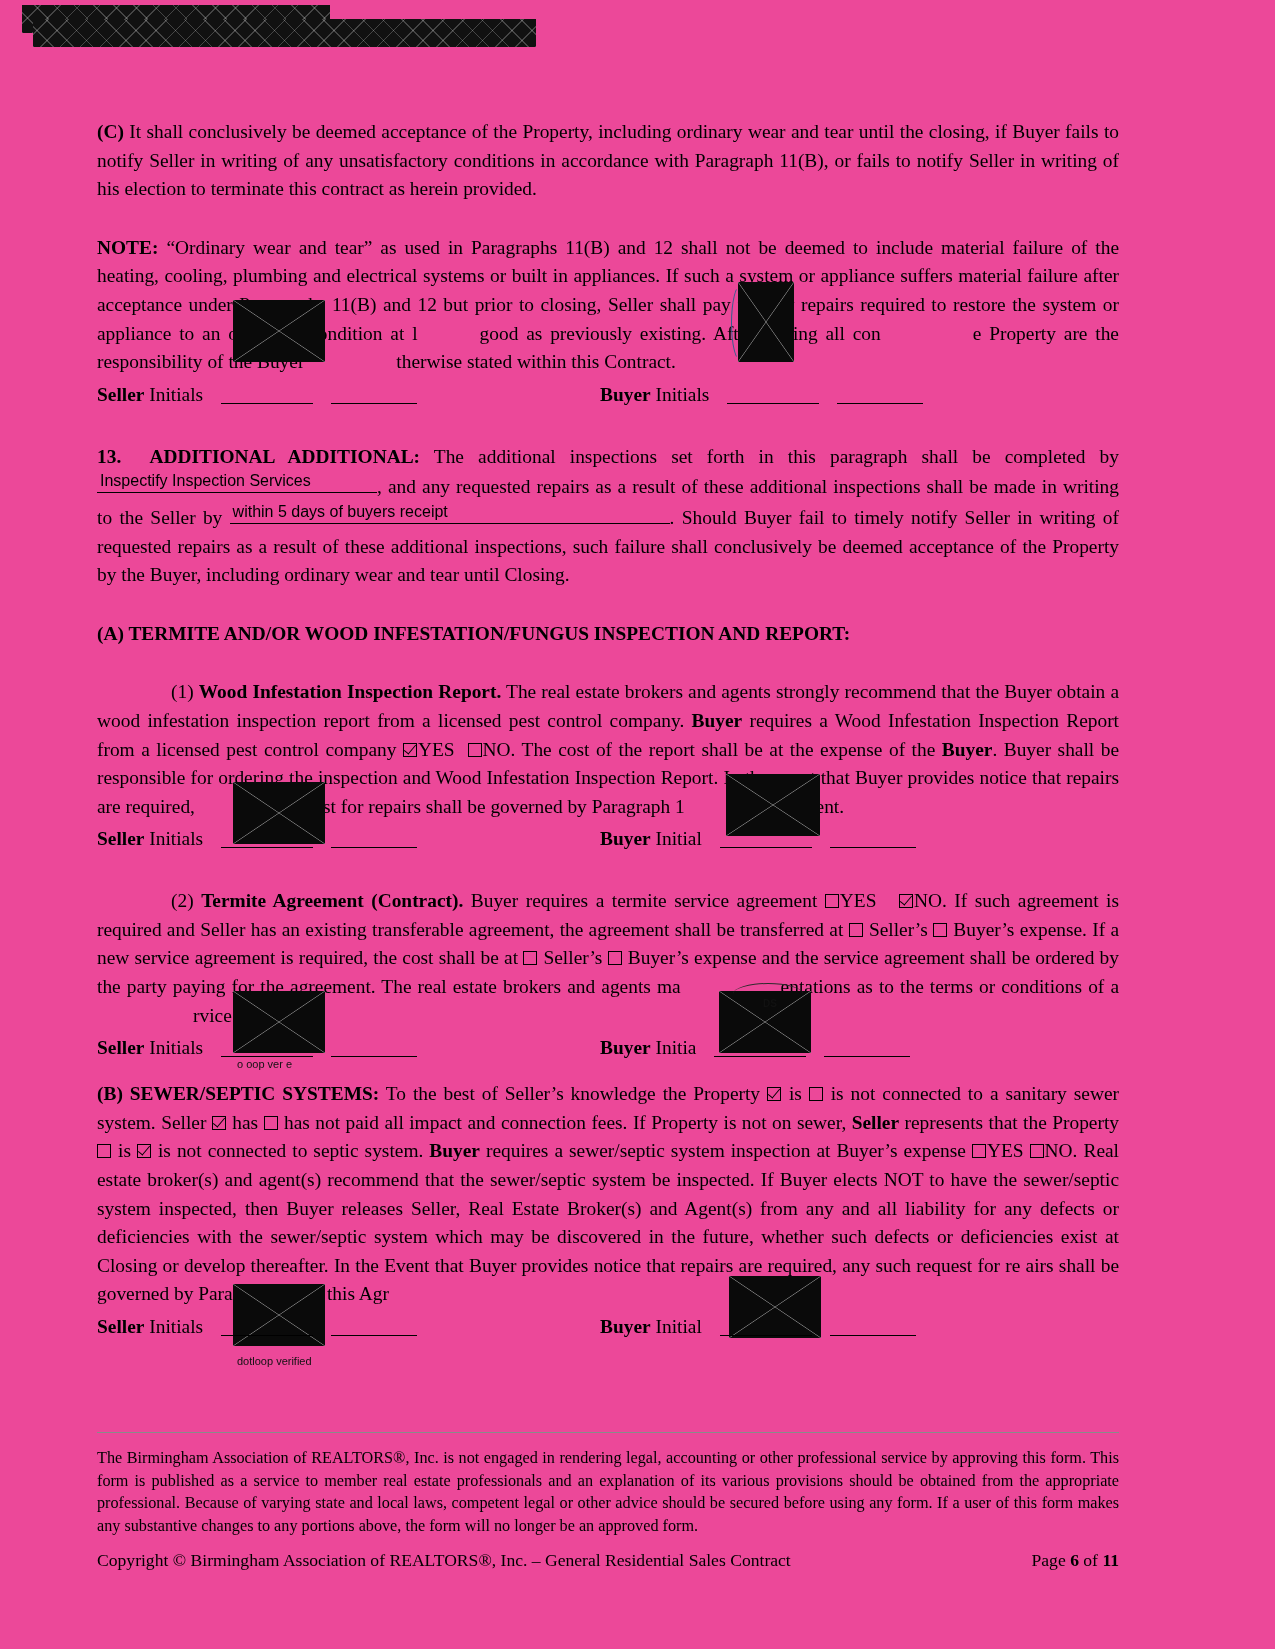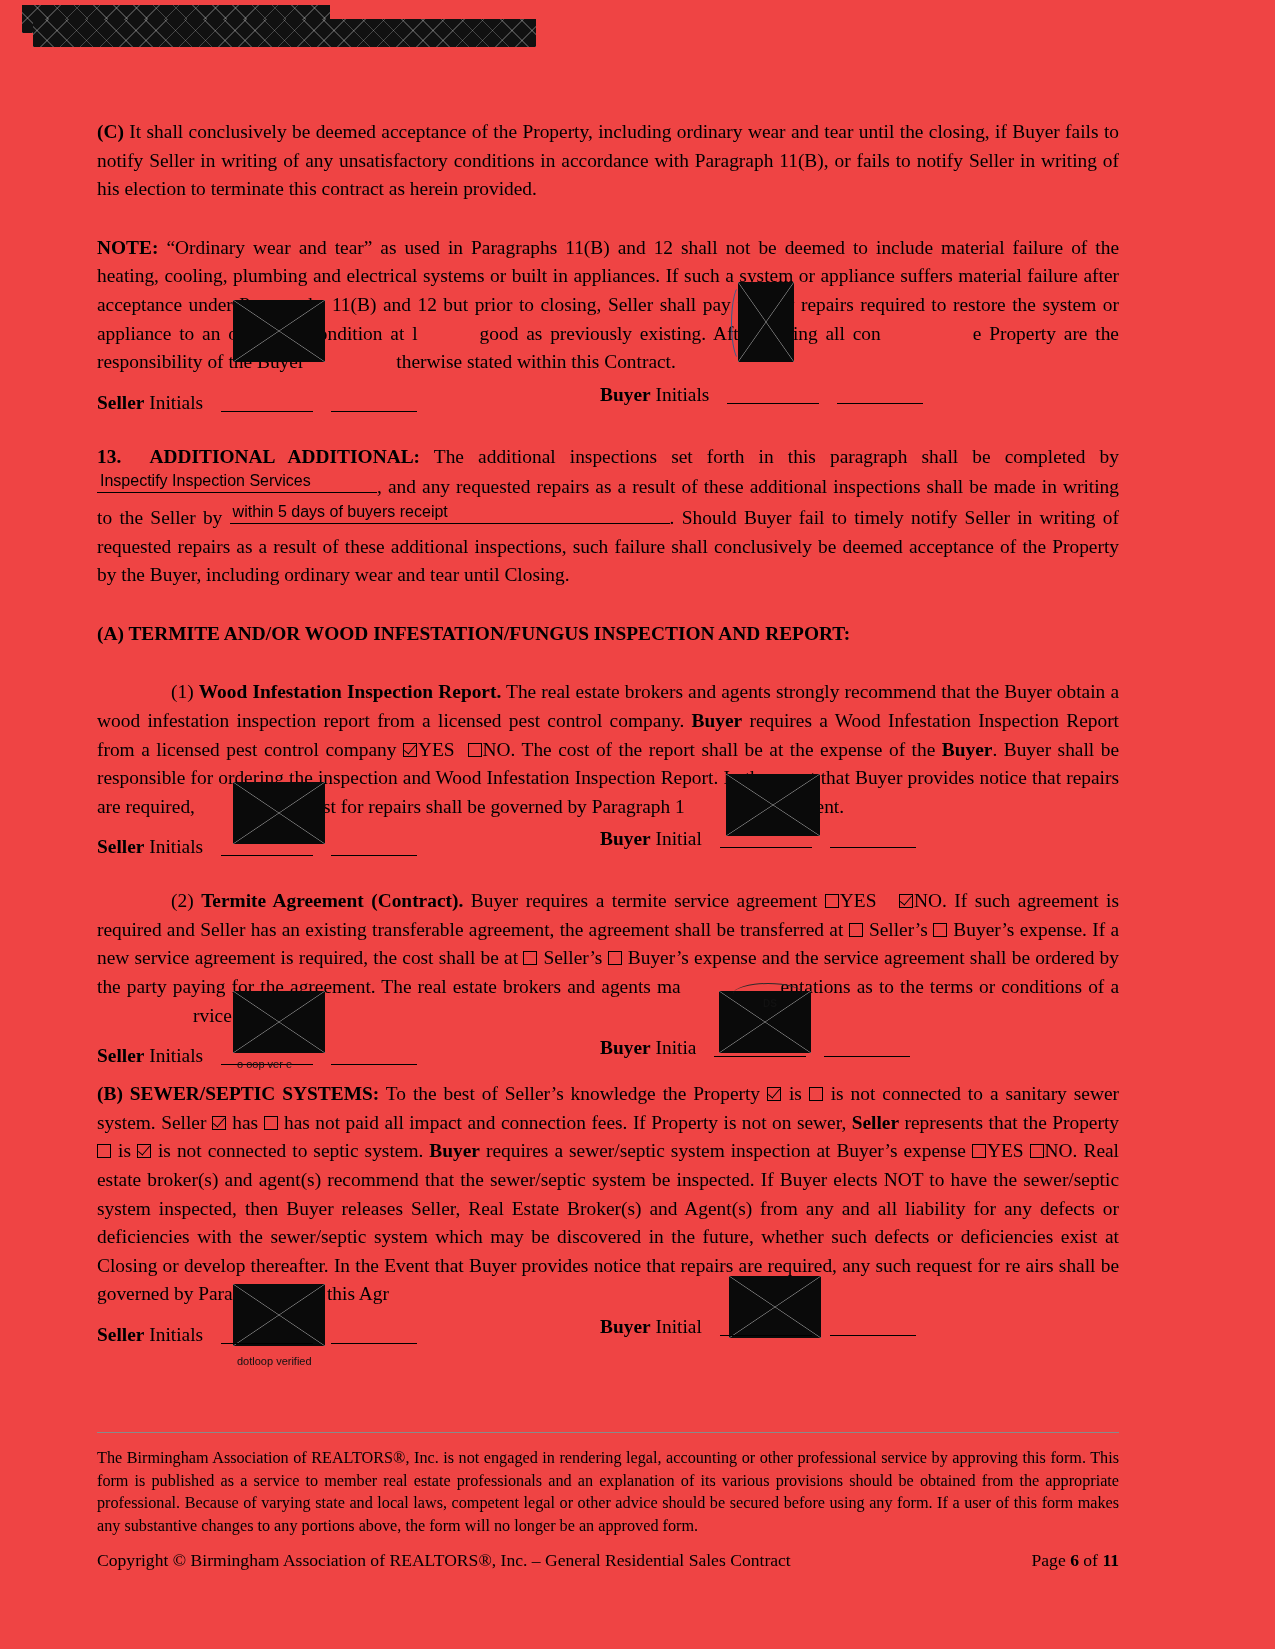--- a/index.html
+++ b/index.html
@@ -8,21 +8,21 @@
     background: #ffffff;
   }
   body {
     font-family: "Liberation Serif", "DejaVu Serif", serif;
     color: #000000;
   }
   .page {
     position: relative;
     width: 1275px;
     height: 1649px;
-    background: #ef4444;
+    background: #ec4899;
     overflow: hidden;
   }
 
   
   .top-redactions {
     position: absolute;
     top: 0; left: 0;
     width: 100%;
     height: 60px;
   }
@@ -86,21 +86,21 @@
     transform: rotate(40deg);
   }
 
   
   .initials-row {
     position: relative;
     height: 40px;
     font-size: 19.4px;
     line-height: 28.6px;
   }
-  .ini-seller { position: absolute; left: 0; top: 4px; white-space: nowrap; margin-top: 8px; }
+  .ini-seller { position: absolute; left: 0; top: 4px; white-space: nowrap; }
   .ini-buyer  { position: absolute; left: 503px; top: 4px; white-space: nowrap; }
   .ini-line {
     display: inline-block;
     width: 92px;
     border-bottom: 1.6px solid #000;
     height: 17px;
     vertical-align: -3px;
   }
   .ini-line.short { width: 86px; }
   .ini-gap { display: inline-block; width: 18px; }

